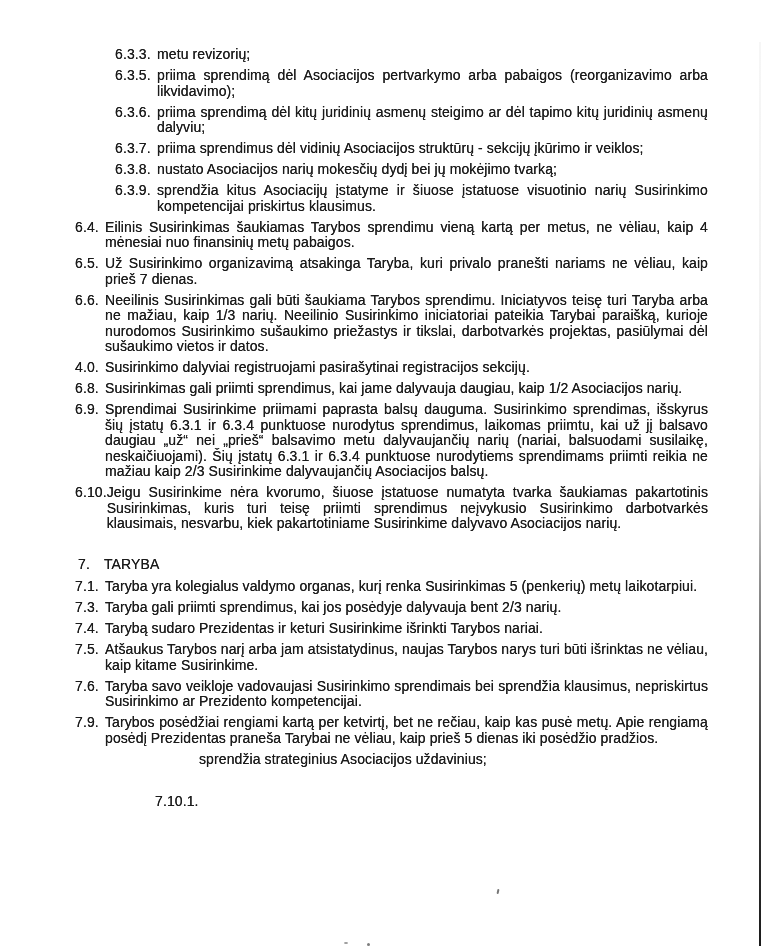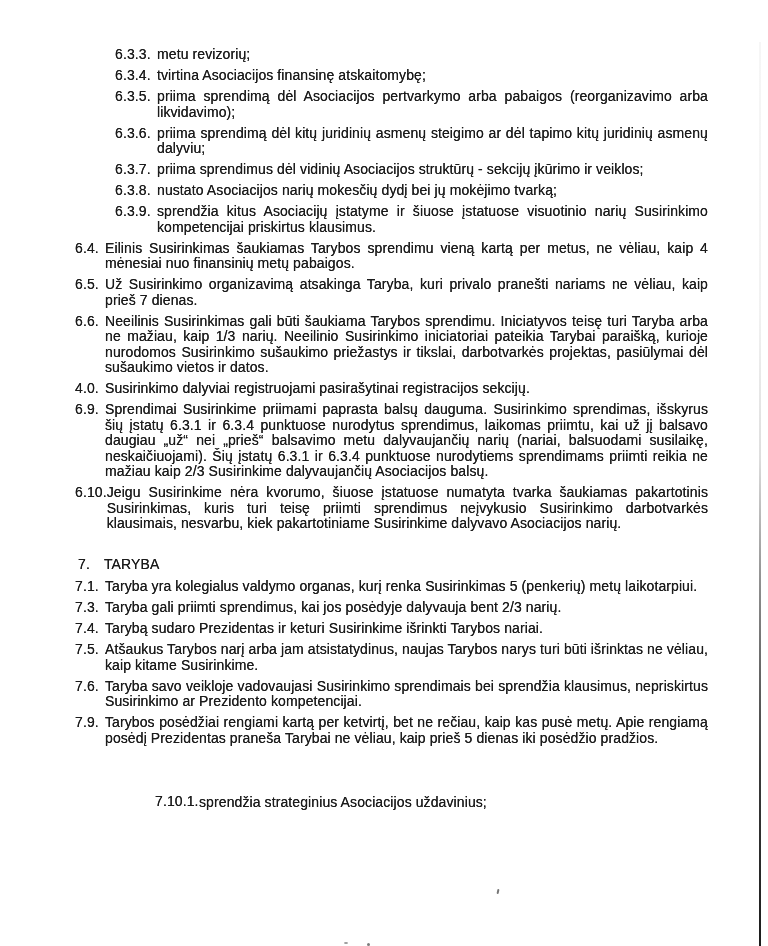--- a/index.html
+++ b/index.html
@@ -44,21 +44,21 @@
   
   .item.l2 {
     margin-left: 115px;
   }
   .item.l2 .num { min-width: 42px; }
   
   .item.l3 {
     margin-left: 155px;
   }
   .item.l3 .num { min-width: 44px; margin-top: 42px; }
-  .item.l3 .txt { text-align: left; margin-top: 43px; }
+  .item.l3 .txt { text-align: left; }
   
   .item.heading {
     margin-top: 25px;
     margin-bottom: 7px;
     margin-left: 78px;
   }
   .item.heading .num { min-width: 26px; }
   .item.heading .txt { text-align: left; }
 
   
@@ -88,24 +88,20 @@
 </head>
 <body>
 
 <div class="page">
 
   <div class="item l2">
     <span class="num">6.3.3.</span>
     <span class="txt">metu revizorių;</span>
   </div>
   <div class="item l2">
-    <span class="num">6.3.4.</span>
-    <span class="txt">tvirtina Asociacijos finansinę atskaitomybę;</span>
-  </div>
-  <div class="item l2">
     <span class="num">6.3.5.</span>
     <span class="txt">priima sprendimą dėl Asociacijos pertvarkymo arba pabaigos (reorganizavimo arba likvidavimo);</span>
   </div>
   <div class="item l2">
     <span class="num">6.3.6.</span>
     <span class="txt">priima sprendimą dėl kitų juridinių asmenų steigimo ar dėl tapimo kitų juridinių asmenų dalyviu;</span>
   </div>
   <div class="item l2">
     <span class="num">6.3.7.</span>
     <span class="txt">priima sprendimus dėl vidinių Asociacijos struktūrų - sekcijų įkūrimo ir veiklos;</span>
@@ -127,20 +123,24 @@
     <span class="num">6.5.</span>
     <span class="txt">Už Susirinkimo organizavimą atsakinga Taryba, kuri privalo pranešti nariams ne vėliau, kaip prieš 7 dienas.</span>
   </div>
   <div class="item">
     <span class="num">6.6.</span>
     <span class="txt">Neeilinis Susirinkimas gali būti šaukiama Tarybos sprendimu. Iniciatyvos teisę turi Taryba arba ne mažiau, kaip 1/3 narių. Neeilinio Susirinkimo iniciatoriai pateikia Tarybai paraišką, kurioje nurodomos Susirinkimo sušaukimo priežastys ir tikslai, darbotvarkės projektas, pasiūlymai dėl sušaukimo vietos ir datos.</span>
   </div>
   <div class="item">
     <span class="num">4.0.</span>
     <span class="txt">Susirinkimo dalyviai registruojami pasirašytinai registracijos sekcijų.</span>
+  </div>
+  <div class="item">
+    <span class="num">6.8.</span>
+    <span class="txt">Susirinkimas gali priimti sprendimus, kai jame dalyvauja daugiau, kaip 1/2 Asociacijos narių.</span>
   </div>
   <div class="item">
     <span class="num">6.9.</span>
     <span class="txt">Sprendimai Susirinkime priimami paprasta balsų dauguma. Susirinkimo sprendimas, išskyrus šių įstatų 6.3.1 ir 6.3.4 punktuose nurodytus sprendimus, laikomas priimtu, kai už jį balsavo daugiau „už“ nei „prieš“ balsavimo metu dalyvaujančių narių (nariai, balsuodami susilaikę, neskaičiuojami). Šių įstatų 6.3.1 ir 6.3.4 punktuose nurodytiems sprendimams priimti reikia ne mažiau kaip 2/3 Susirinkime dalyvaujančių Asociacijos balsų.</span>
   </div>
   <div class="item">
     <span class="num">6.10.</span>
     <span class="txt">Jeigu Susirinkime nėra kvorumo, šiuose įstatuose numatyta tvarka šaukiamas pakartotinis Susirinkimas, kuris turi teisę priimti sprendimus neįvykusio Susirinkimo darbotvarkės klausimais, nesvarbu, kiek pakartotiniame Susirinkime dalyvavo Asociacijos narių.</span>
   </div>
 

